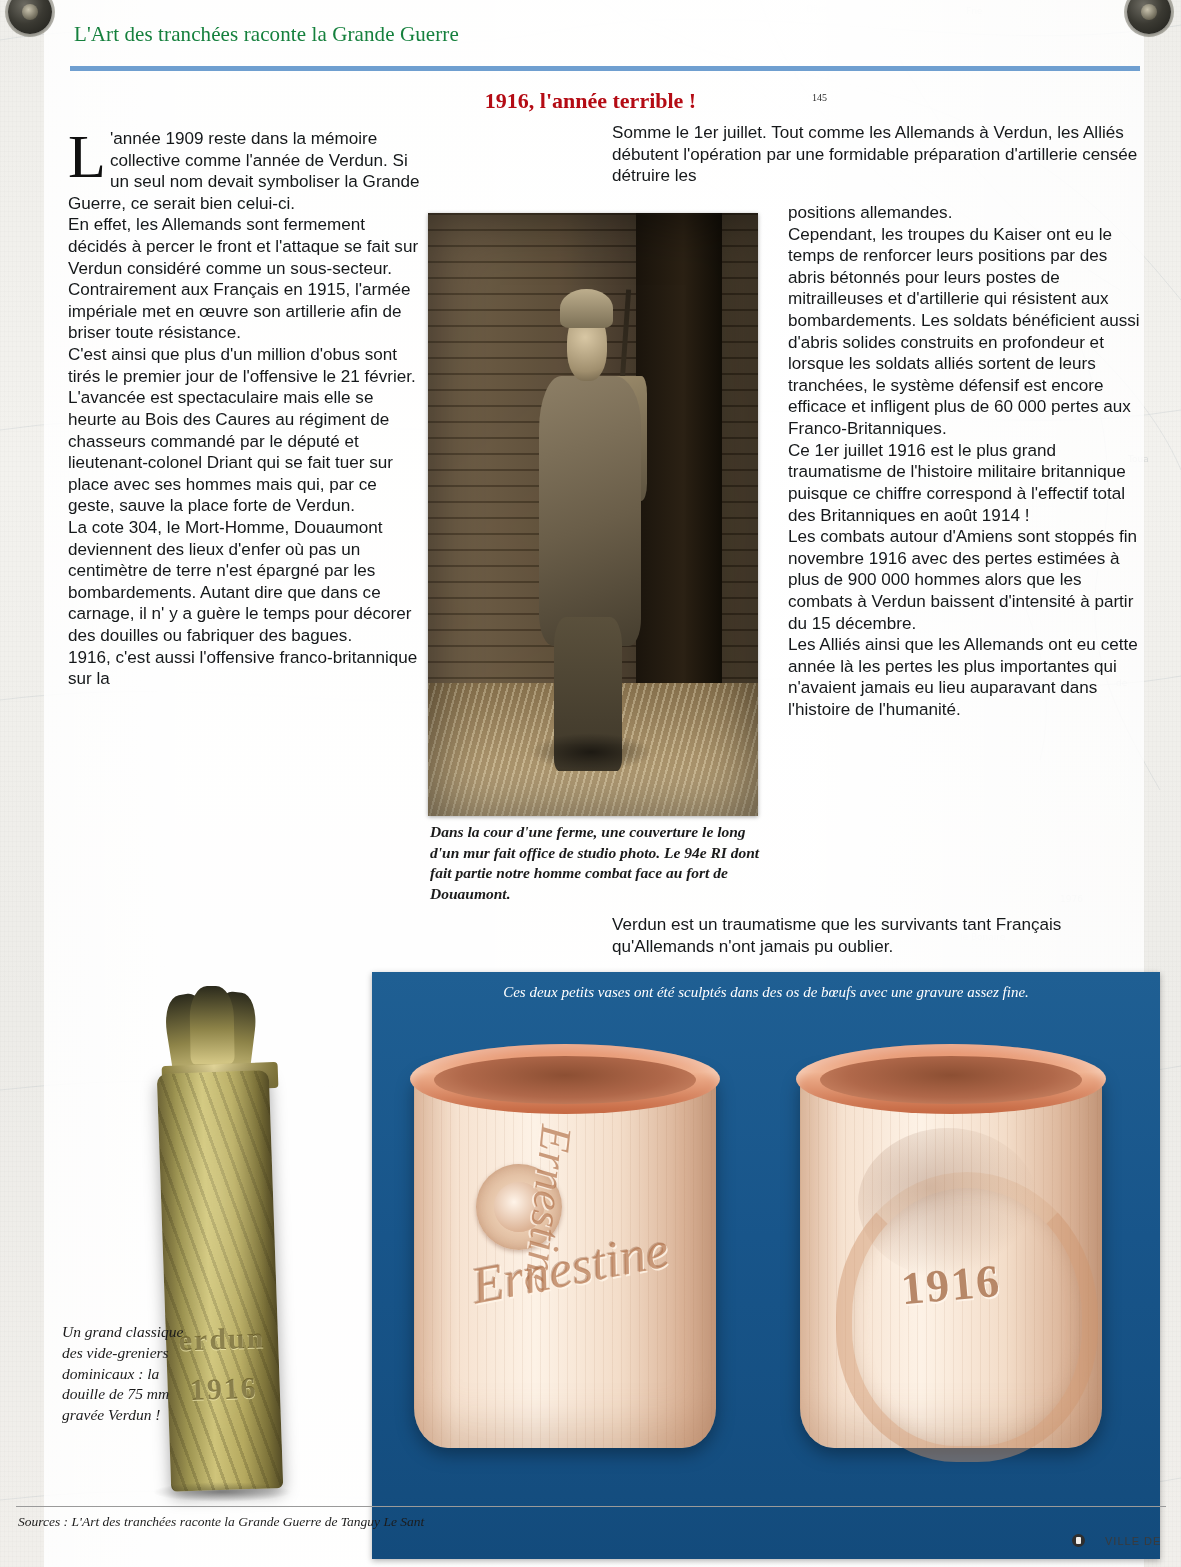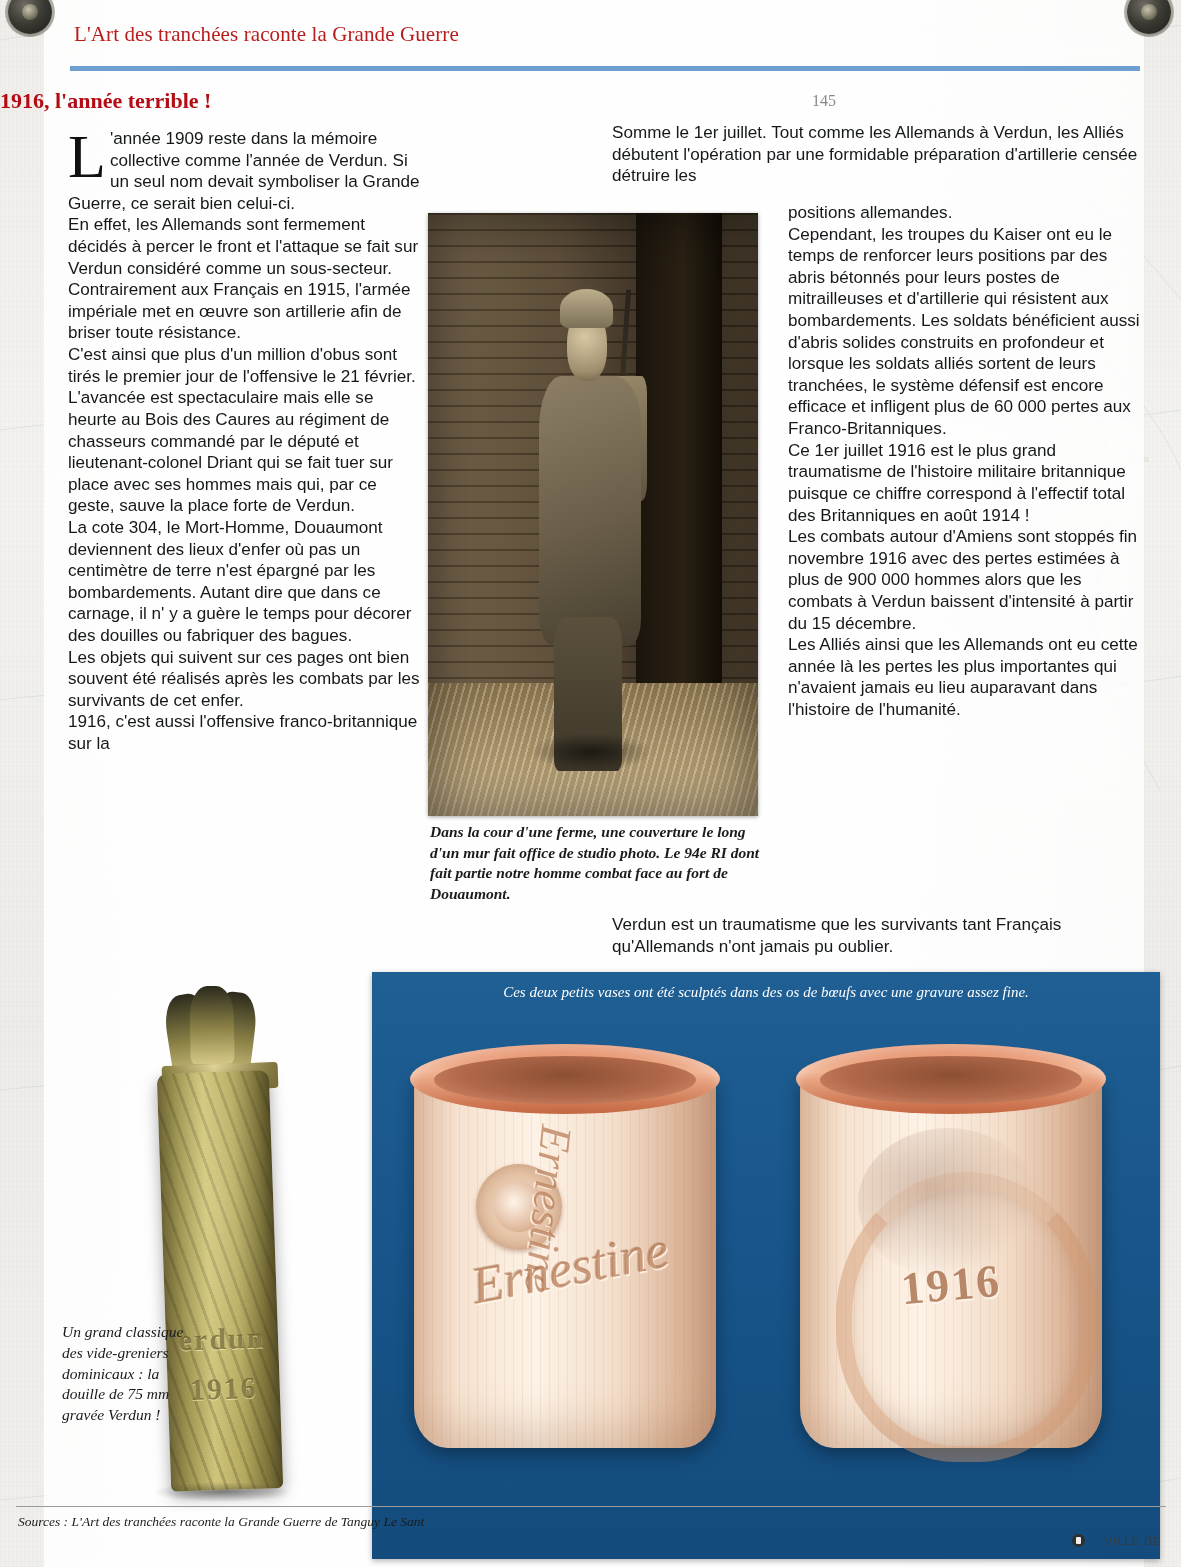--- a/index.html
+++ b/index.html
@@ -57,21 +57,21 @@
     left: 0; top: 0;
     width: 1181px;
     height: 86px;
   }
   .header-title {
     position: absolute;
     left: 74px;
     top: 22px;
     font-family: "Liberation Serif", serif;
     font-size: 21px;
-    color: #b91c1c;
+    color: #15803d;
     letter-spacing: 0.1px;
   }
   .header-rule {
     position: absolute;
     left: 70px;
     top: 66px;
     width: 1070px;
     height: 5px;
     background: #6f9fd0;
   }
@@ -97,33 +97,33 @@
   }
   .medallion.left { left: 8px; top: -10px; }
   .medallion.right { left: 1127px; top: -10px; }
 
   
   .article-title {
     position: absolute;
     left: 0;
     top: 88px;
     width: 1181px;
-    text-align: left;
+    text-align: center;
     font-family: "Liberation Serif", serif;
     font-weight: bold;
     font-size: 22px;
     color: #b40b14;
   }
   .folio {
     position: absolute;
     left: 812px;
     top: 92px;
     font-family: "Liberation Serif", serif;
-    font-size: 16px;
-    color: #737373;
+    font-size: 10px;
+    color: #000000;
     opacity: 0.85;
   }
 
   
   .col {
     position: absolute;
     font-family: "Liberation Sans", sans-serif;
     font-size: 17.1px;
     line-height: 1.265;
     color: #15181a;
@@ -565,21 +565,20 @@
 
 <div class="col col-left">
   <div class="dropcap-block">
     <span class="dropcap">L</span>
     <p>'année 1909 reste dans la mémoire collective comme l'année de Verdun. Si un seul nom devait symboliser la Grande Guerre, ce serait bien celui-ci.</p>
   </div>
   <p>En effet, les Allemands sont ferme­ment décidés à percer le front et l'at­taque se fait sur Verdun considéré comme un sous-secteur. Contraire­ment aux Français en 1915, l'armée impériale met en œuvre son artillerie afin de briser toute résistance.</p>
   <p>C'est ainsi que plus d'un million d'obus sont tirés le premier jour de l'offensive le 21 février.</p>
   <p>L'avancée est spectaculaire mais elle se heurte au Bois des Caures au régiment de chasseurs commandé par le député et lieutenant-colonel Driant qui se fait tuer sur place avec ses hommes mais qui, par ce geste, sauve la place forte de Verdun.</p>
   <p>La cote 304, le Mort-Homme, Douaumont deviennent des lieux d'enfer où pas un centimètre de terre n'est épargné par les bombar­dements. Autant dire que dans ce carnage, il n' y a guère le temps pour décorer des douilles ou fabriquer des bagues.</p>
-  <p>Les objets qui suivent sur ces pages ont bien souvent été réalisés après les combats  par les survivants de cet enfer.</p>
   <p>1916, c'est aussi l'offensive franco-britannique sur la</p>
 </div>
 
 <div class="photo-frame">
   <div class="photo-sky"></div>
   <div class="photo-wall"></div>
   <div class="photo-door"></div>
   <div class="photo-ground"></div>
   <div class="soldier">
     <div class="s-rifle"></div>

